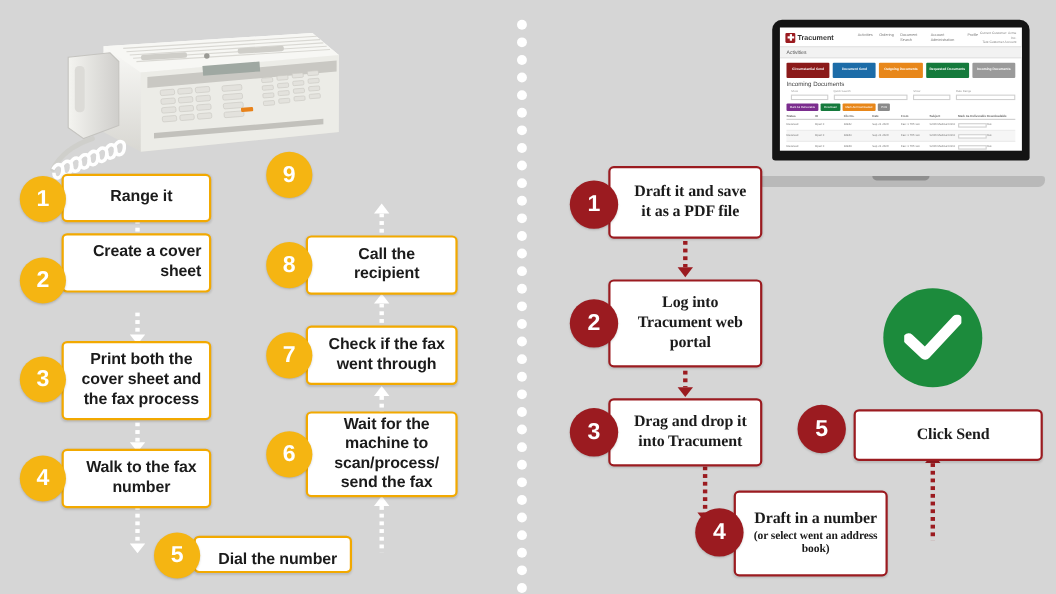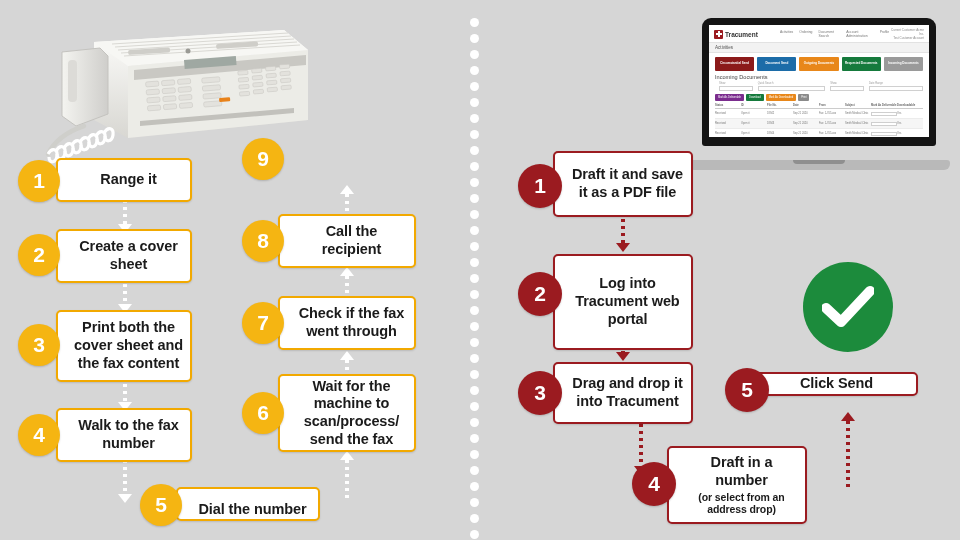--- a/index.html
+++ b/index.html
@@ -36,21 +36,21 @@
   .card .txt {
     font-size: 14.5px; font-weight: bold; color: #1b1b1b;
     line-height: 1.22; letter-spacing: -0.1px;
     padding: 0 7px 0 16px;
     width: 100%;
   }
   .card .sub {
     display: block; font-size: 10.5px; font-weight: bold;
     line-height: 1.2; margin-top: 1px;
   }
-  .card.red { border-color: #9B1B20; }
+  .card.red { border-color: #9B1B20; font-family: Liberation Serif, serif; }
 
   
   .bubble {
     position: absolute;
     border-radius: 50%;
     background: #F5B512;
     color: #ffffff;
     display: flex; align-items: center; justify-content: center;
     font-size: 21px; font-weight: bold;
     z-index: 6;
@@ -435,27 +435,27 @@
   <div class="arrow up" style="left:327px; top:186px; width:40px; height:28px;">
       <span class="stem"></span>
       <span class="head"></span>
     </div>
 
   <div class="card" style="left:56px; top:158px; width:136px; height:44px;">
     <span class="txt">Range it</span>
   </div>
   <div class="bubble" style="left:18px; top:160px; width:42px; height:42px;">1</div>
 
-  <div class="card" style="left:56px; top:229px; width:136px; height:54px;">
+  <div class="card" style="left:56px; top:212px; width:136px; height:54px;text-align:right;">
     <span class="txt">Create a cover sheet</span>
   </div>
   <div class="bubble" style="left:18px; top:234px; width:42px; height:42px;">2</div>
 
   <div class="card" style="left:56px; top:310px; width:136px; height:72px;">
-    <span class="txt">Print both the cover sheet and the fax content</span>
+    <span class="txt">Print both the cover sheet and the fax process</span>
   </div>
   <div class="bubble" style="left:18px; top:324px; width:42px; height:42px;">3</div>
 
   <div class="card" style="left:56px; top:408px; width:136px; height:54px;">
     <span class="txt">Walk to the fax number</span>
   </div>
   <div class="bubble" style="left:18px; top:414px; width:42px; height:42px;">4</div>
 
   <div class="card" style="left:176px; top:487px; width:144px; height:34px;align-items:flex-end;">
     <span class="txt">Dial the number</span>
@@ -494,39 +494,39 @@
   <div class="arrow up dark" style="left:828px; top:413px; width:40px; height:78px;">
       <span class="stem"></span>
       <span class="head"></span>
     </div>
 
   <div class="card red" style="left:553px; top:151px; width:140px; height:66px;">
     <span class="txt">Draft it and save it as a PDF file</span>
   </div>
   <div class="bubble red" style="left:518px; top:164px; width:44px; height:44px;">1</div>
 
-  <div class="card red" style="left:553px; top:254px; width:140px; height:96px;">
+  <div class="card red" style="left:553px; top:254px; width:140px; height:80px;">
     <span class="txt">Log into Tracument web portal</span>
   </div>
   <div class="bubble red" style="left:518px; top:272px; width:44px; height:44px;">2</div>
 
   <div class="card red" style="left:553px; top:362px; width:140px; height:62px;">
     <span class="txt">Drag and drop it into Tracument</span>
   </div>
   <div class="bubble red" style="left:518px; top:371px; width:44px; height:44px;">3</div>
 
   <div class="card red" style="left:667px; top:446px; width:140px; height:78px;">
     <span class="txt">
       <span>Draft in a number</span>
-      <span class="sub">(or select from an address drop)</span>
+      <span class="sub">(or select went an address book)</span>
     </span>
   </div>
   <div class="bubble red" style="left:632px; top:462px; width:44px; height:44px;">4</div>
 
-  <div class="card red" style="left:746px; top:372px; width:172px; height:24px;">
+  <div class="card red" style="left:776px; top:372px; width:172px; height:47px;">
     <span class="txt">Click Send</span>
   </div>
   <div class="bubble red" style="left:725px; top:368px; width:44px; height:44px;">5</div>
 
   <div class="check">
     <svg width="52" height="42" viewBox="0 0 52 42" aria-hidden="true">
       <path d="M4 22 L19 36 L48 5" fill="none" stroke="#ffffff" stroke-width="10" stroke-linecap="round" stroke-linejoin="round"></path>
     </svg>
   </div>
 

